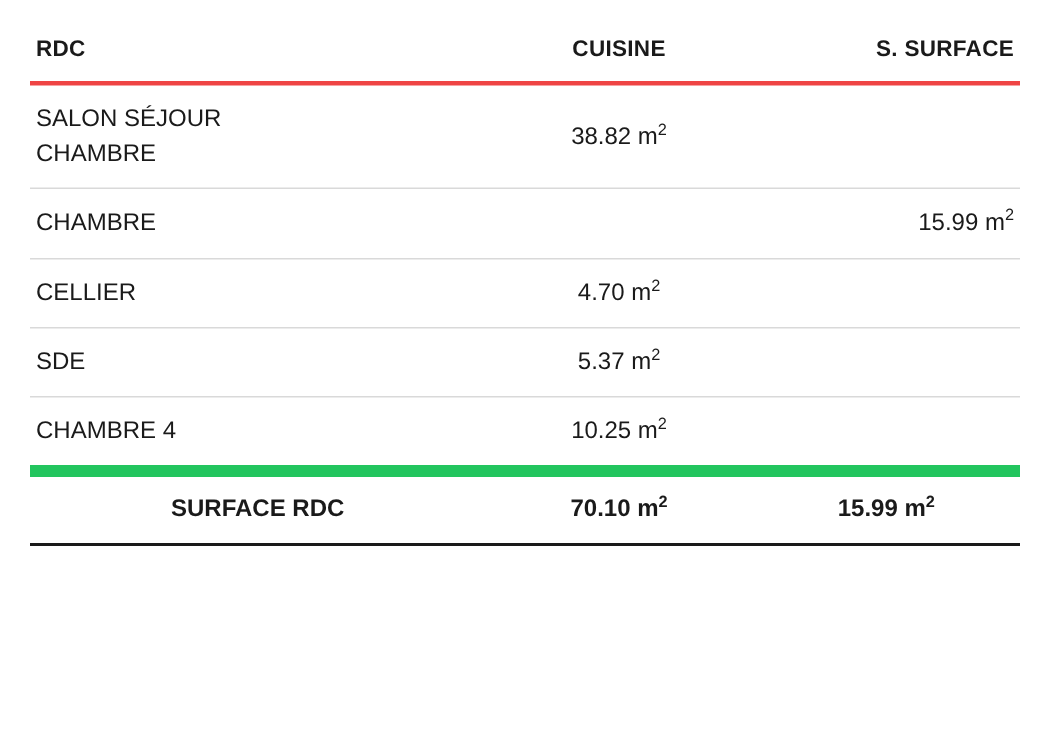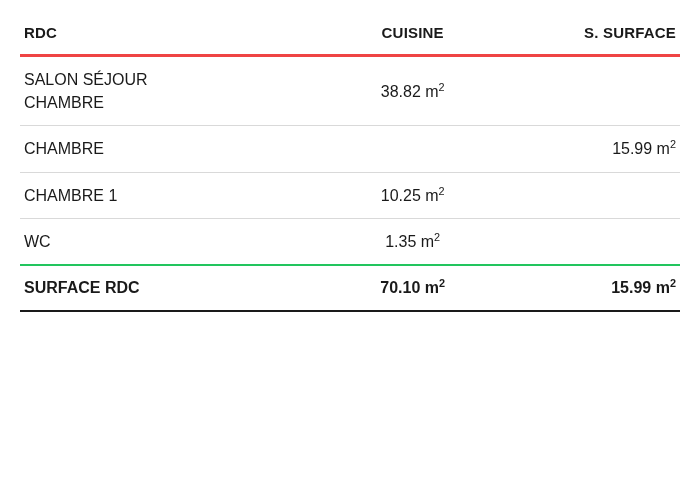--- a/index.html
+++ b/index.html
@@ -35,23 +35,24 @@
   .surface-table tbody td {
     font-size: 16px;
     font-weight: normal;
     padding: 11px 4px 11px 4px;
     border-bottom: 1px solid #d9d9d9;
     vertical-align: middle;
     line-height: 1.45;
   }
   .surface-table tbody tr.total-row td {
     font-weight: bold;
-    border-top: 2px solid #22c55e;
+    border-top: 8px solid #22c55e;
     border-bottom: 2px solid #1a1a1a;
     padding: 10px 4px 11px 4px;
+    text-align: center;
   }
   .al-left   { text-align: left; }
   .al-center { text-align: center; }
   .al-right  { text-align: right; }
 
   .room-name { white-space: pre-line; }
   .unit-sup { font-size: 0.68em; vertical-align: super; line-height: 0; }
 </style>
 </head>
 <body>
@@ -75,27 +76,32 @@
 CHAMBRE</td>
       <td class="al-center">38.82 m<span class="unit-sup">2</span></td>
       <td class="al-right"></td>
     </tr>
     <tr>
       <td class="al-left room-name">CHAMBRE</td>
       <td class="al-center"></td>
       <td class="al-right">15.99 m<span class="unit-sup">2</span></td>
     </tr>
     <tr>
-      <td class="al-left room-name">CHAMBRE 1</td>
-      <td class="al-center">10.25 m<span class="unit-sup">2</span></td>
+      <td class="al-left room-name">CELLIER</td>
+      <td class="al-center">4.70 m<span class="unit-sup">2</span></td>
       <td class="al-right"></td>
     </tr>
     <tr>
-      <td class="al-left room-name">WC</td>
-      <td class="al-center">1.35 m<span class="unit-sup">2</span></td>
+      <td class="al-left room-name">SDE</td>
+      <td class="al-center">5.37 m<span class="unit-sup">2</span></td>
+      <td class="al-right"></td>
+    </tr>
+    <tr>
+      <td class="al-left room-name">CHAMBRE 4</td>
+      <td class="al-center">10.25 m<span class="unit-sup">2</span></td>
       <td class="al-right"></td>
     </tr>
     <tr class="total-row">
       <td class="al-left">SURFACE RDC</td>
       <td class="al-center">70.10 m<span class="unit-sup">2</span></td>
       <td class="al-right">15.99 m<span class="unit-sup">2</span></td>
     </tr>
   </tbody>
 </table>
 

